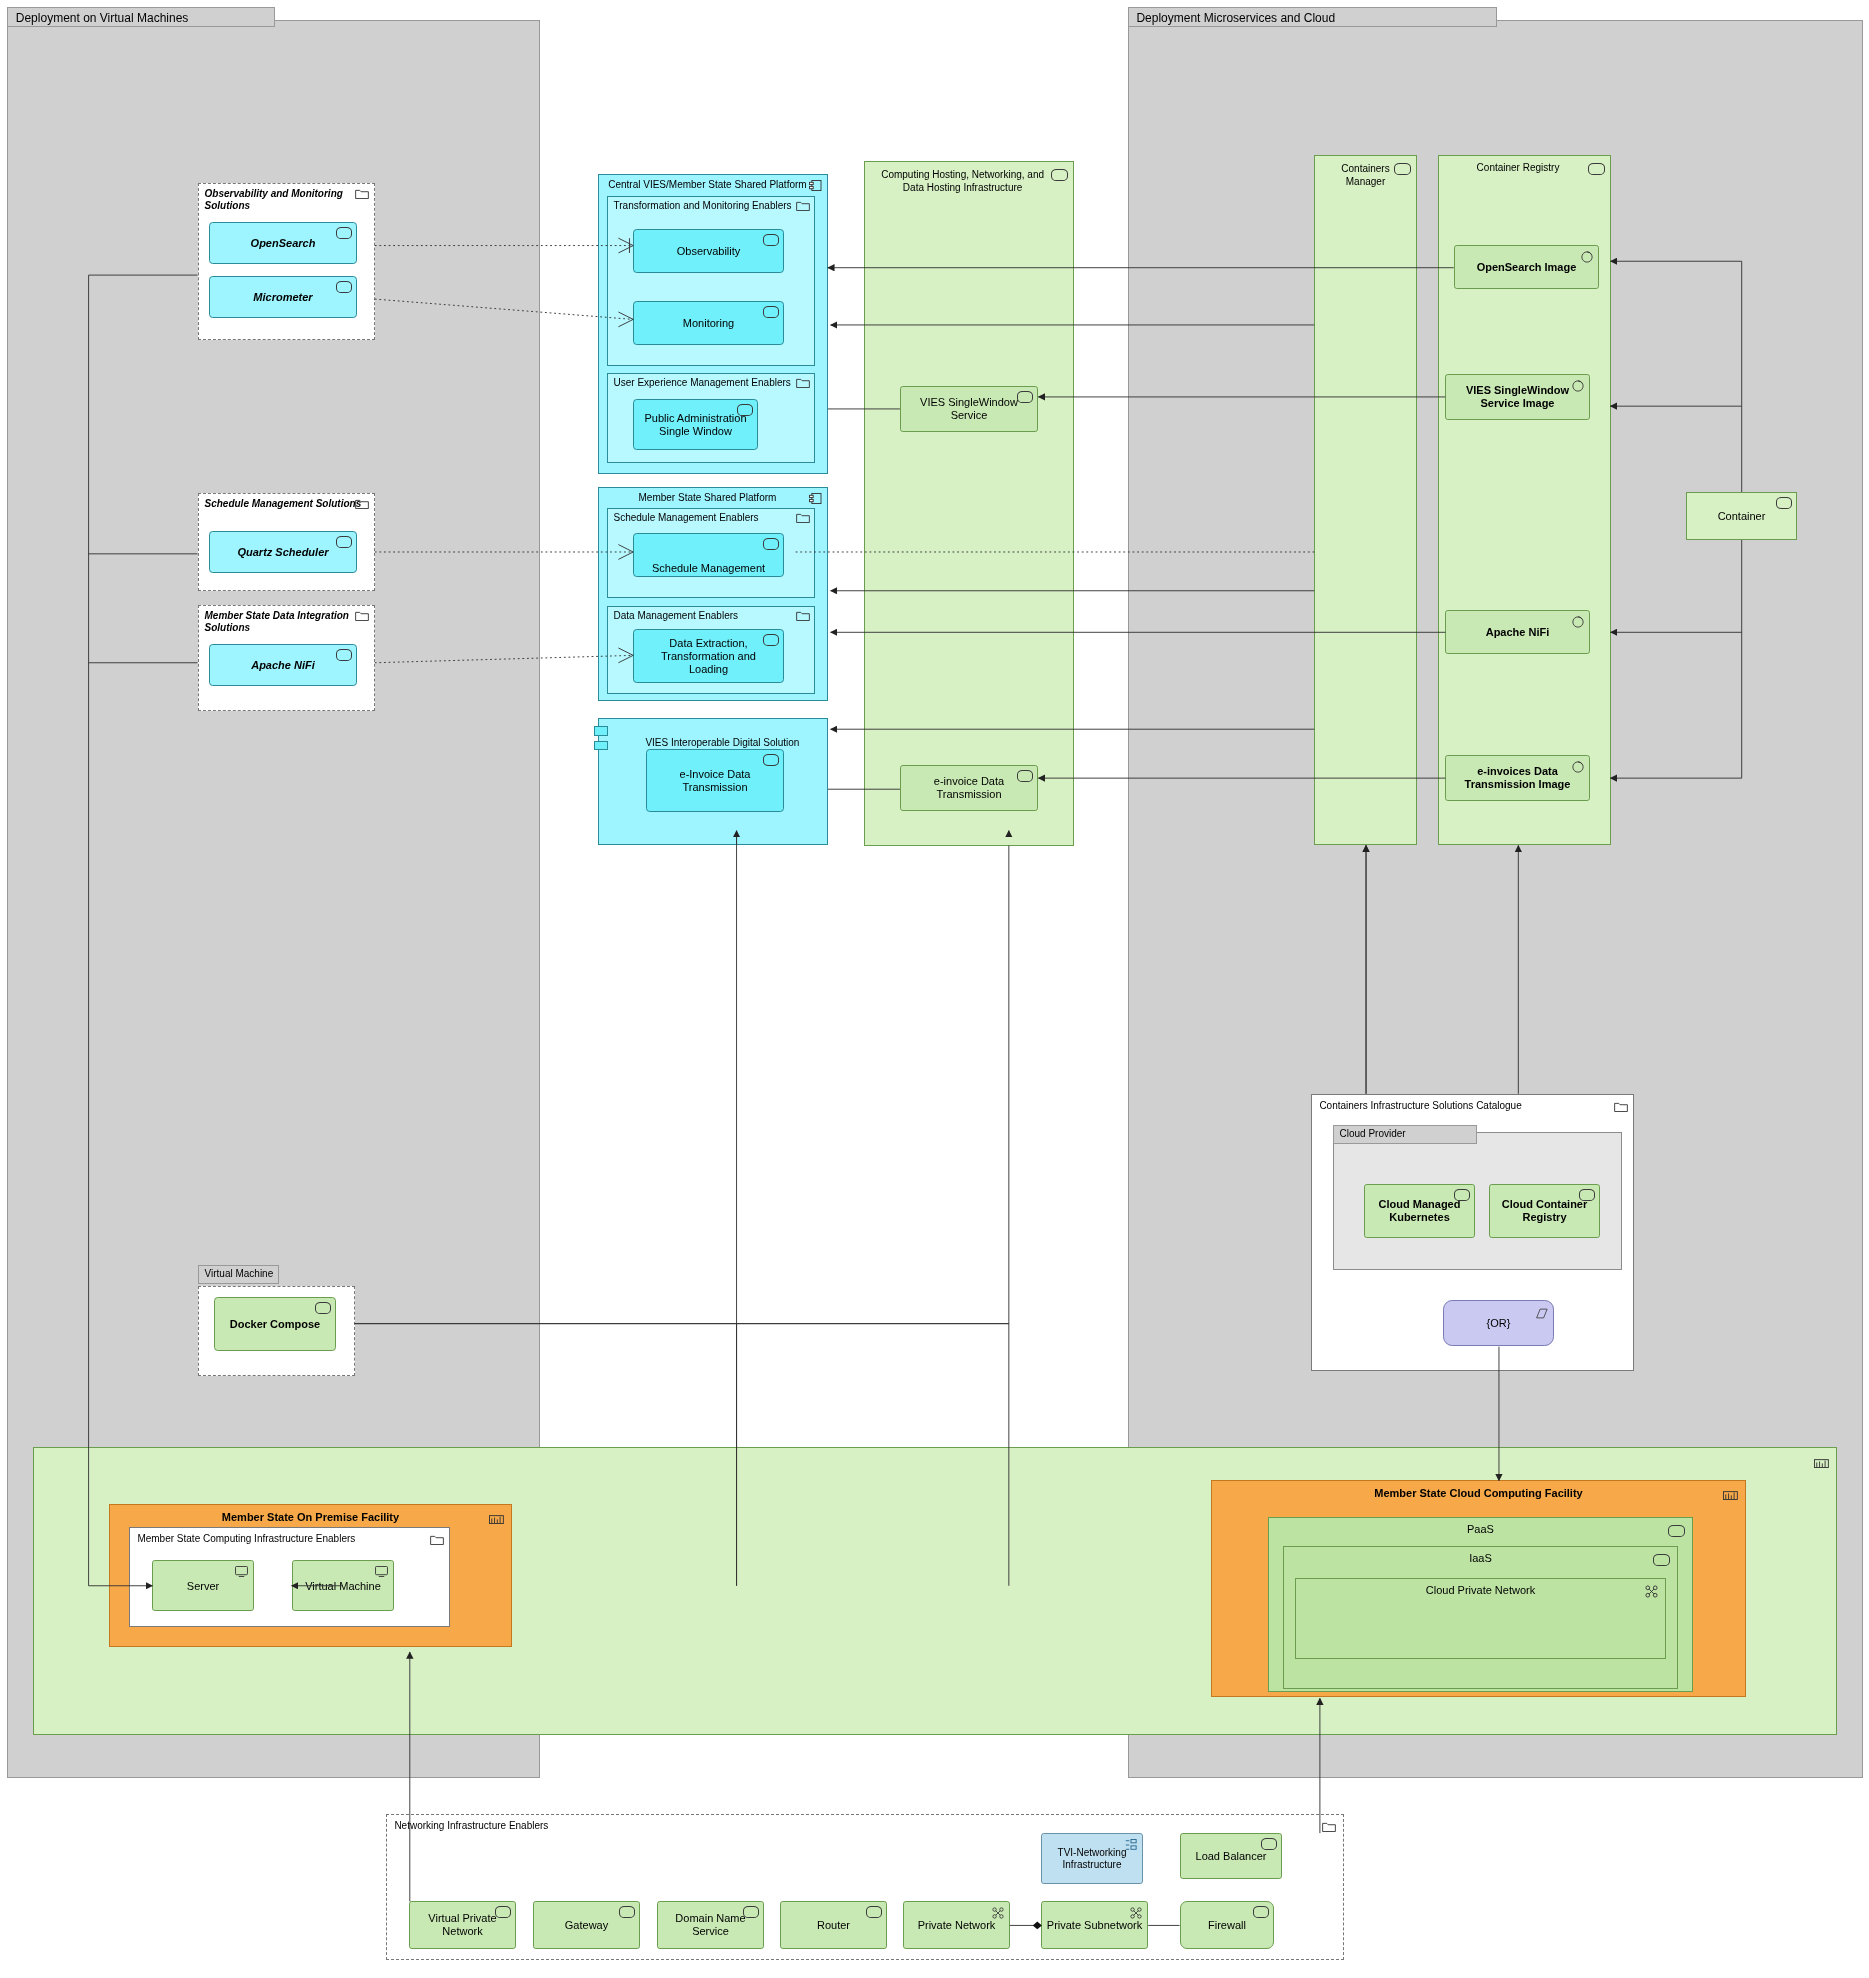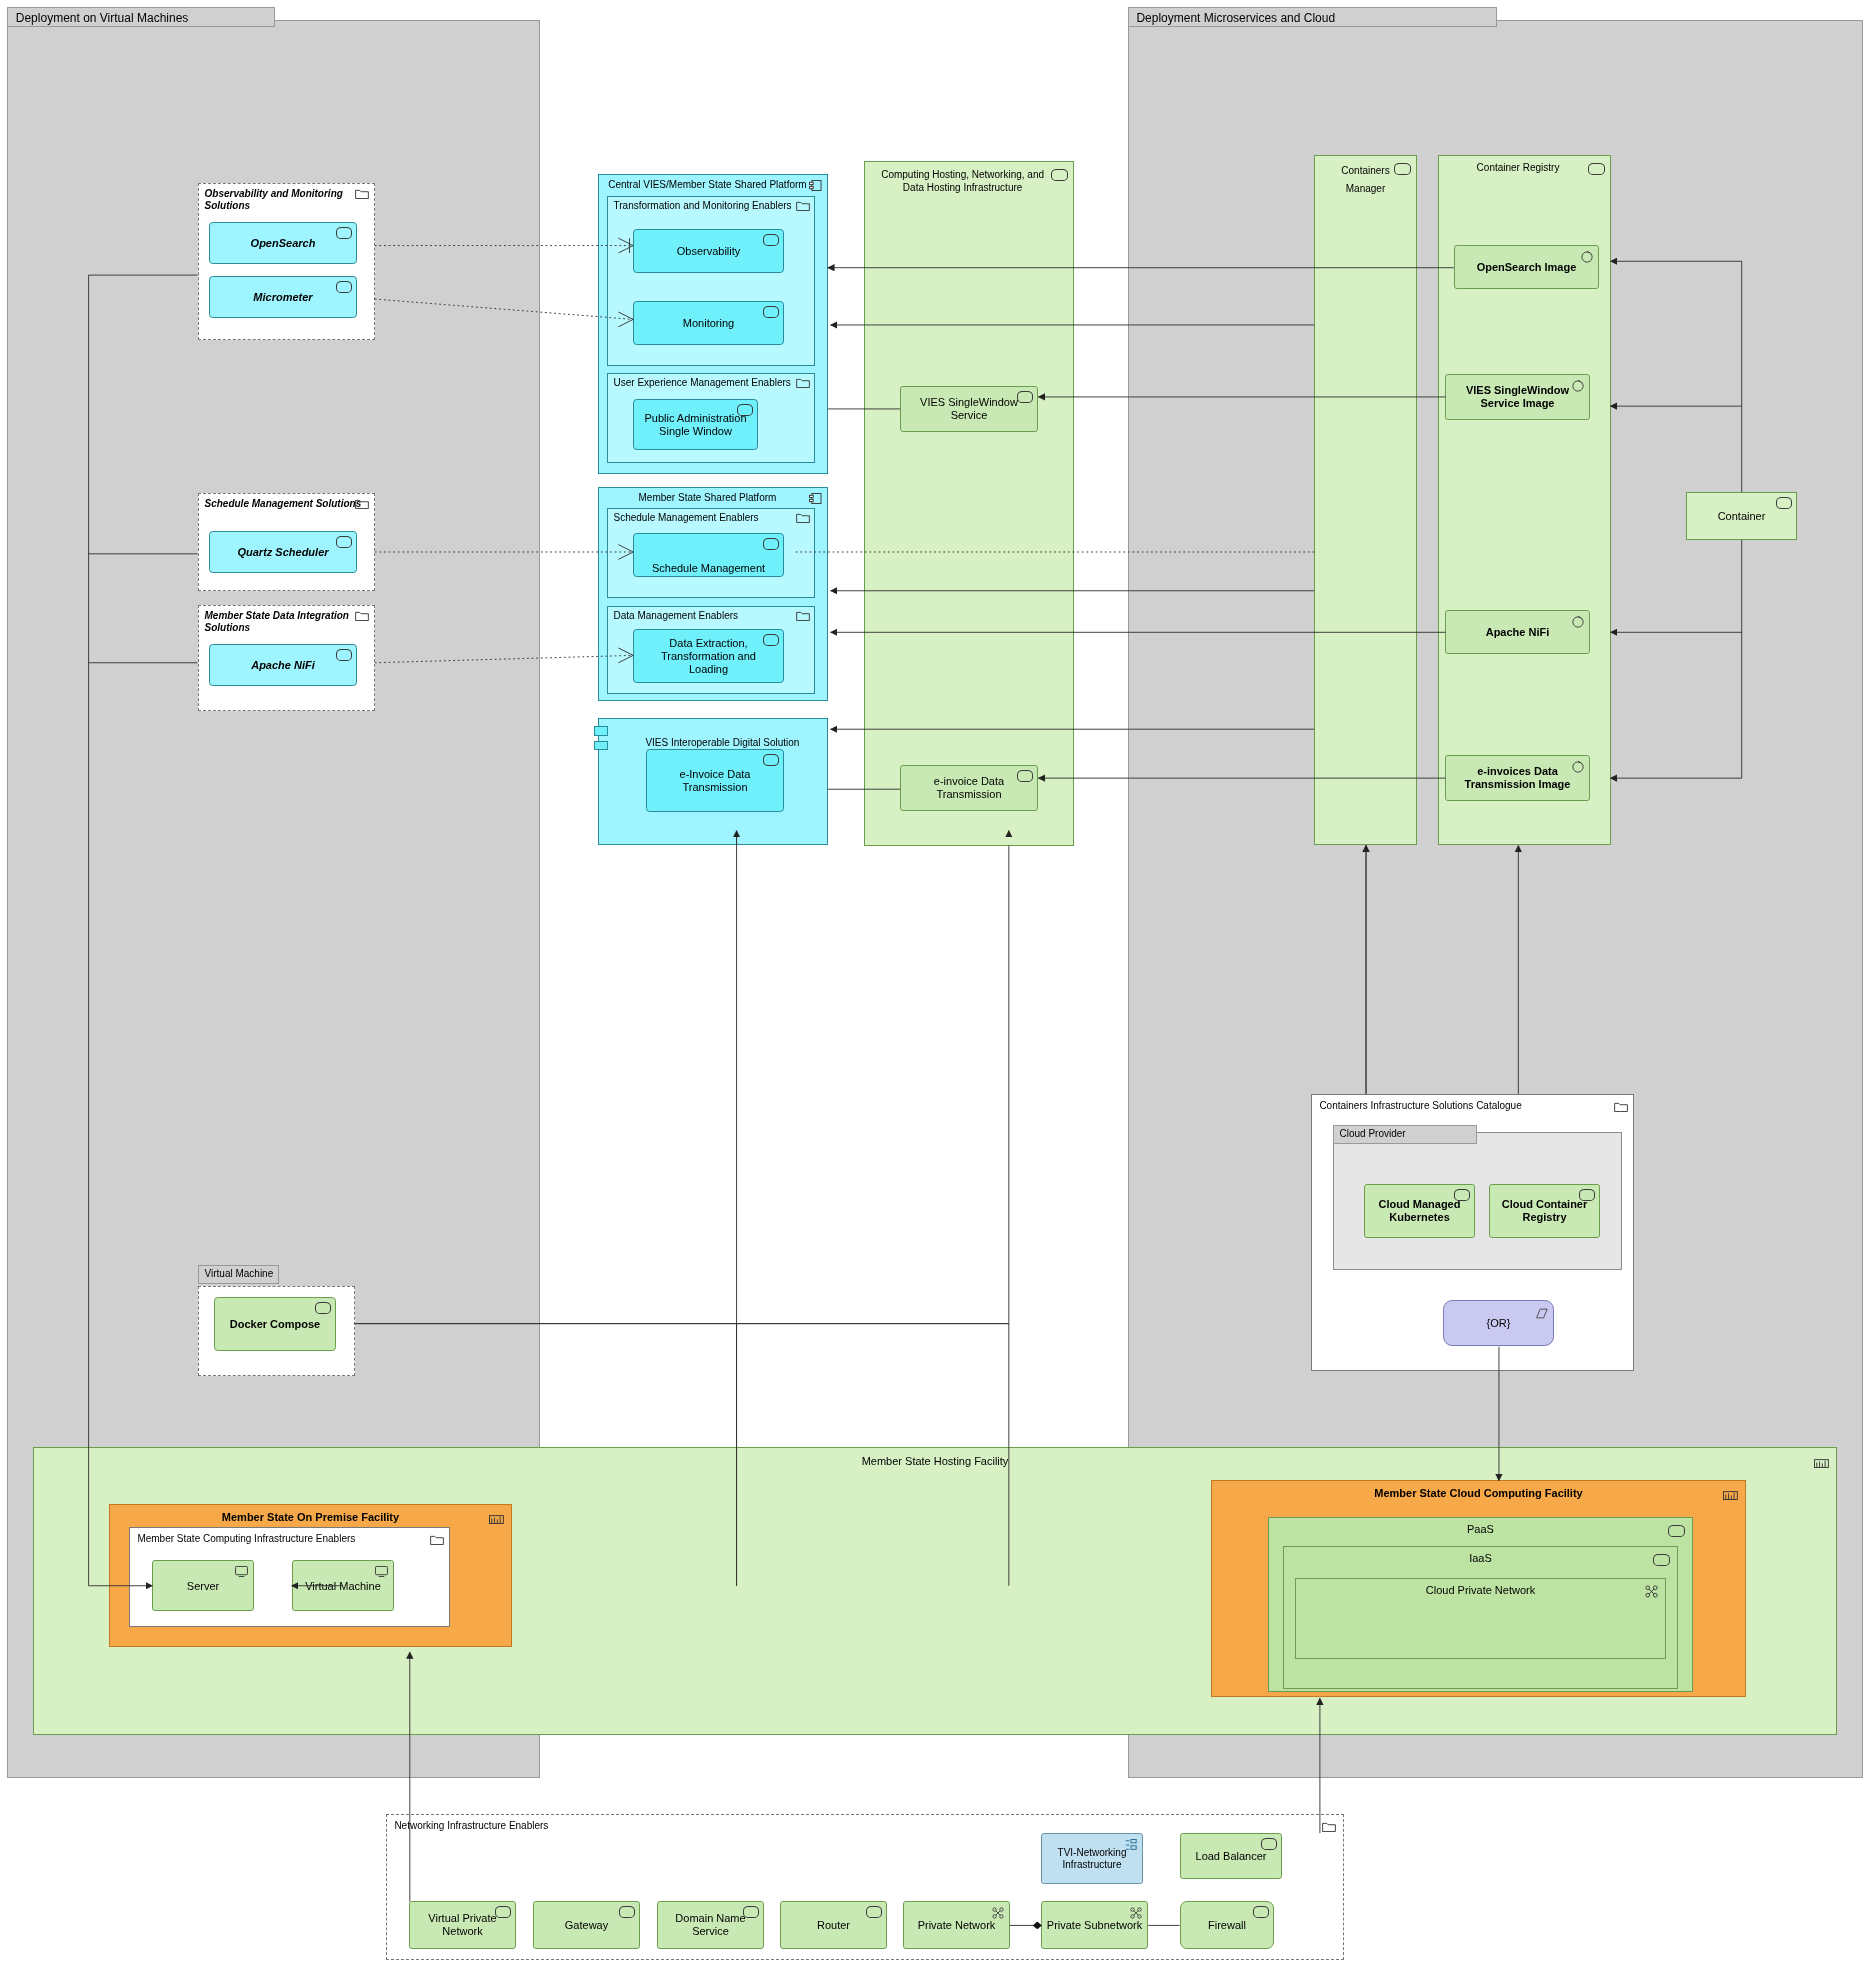--- a/index.html
+++ b/index.html
@@ -176,21 +176,21 @@
   <div class="abs green ctr" style="left:900px;top:386px;width:138px;height:46px;border-radius:2.8px;">
     <span class="f12" style="line-height:13px;">VIES SingleWindow Service</span>
     <div class="nodeicon"></div>
   </div>
   <div class="abs green ctr" style="left:900px;top:765px;width:138px;height:46px;border-radius:2.8px;">
     <span class="f12" style="line-height:13px;">e-invoice Data Transmission</span>
     <div class="nodeicon"></div>
   </div>
 
   <div class="abs green-l" style="left:1314px;top:155px;width:103px;height:690px;">
-    <div class="title-top f11 t-center" style="left:5.5px;right:5.5px;top:5.5px;line-height:18px;">Containers Manager</div>
+    <div class="title-top f11 t-center" style="left:5.5px;right:5.5px;top:5.5px;line-height:13px;">Containers Manager</div>
     <div class="nodeicon" style="right:5.5px;top:7.4px;"></div>
   </div>
 
   <div class="abs green-l" style="left:1438px;top:155px;width:173px;height:690px;">
     <div class="title-top f11 t-center" style="left:5.5px;right:18.5px;top:5.5px;">Container Registry</div>
     <div class="nodeicon" style="right:5.5px;top:7.4px;"></div>
   </div>
   <div class="abs green ctr" style="left:1454px;top:245px;width:145px;height:44px;border-radius:2.8px;">
     <span class="bold f12">OpenSearch Image</span>
     <svg class="icon" viewBox="0 0 14 14" style="right:4.6px;top:4.6px;width:12px;height:12px;">
@@ -244,21 +244,20 @@
     <div class="nodeicon"></div>
   </div>
   <div class="abs violet ctr" style="left:1443px;top:1300px;width:111px;height:46px;border-radius:9.2px;">
     <span class="f12">{OR}</span>
     <svg class="icon" viewBox="0 0 16 12" style="right:5.5px;top:7.4px;width:14px;height:11px;">
         <path d="M3,11 L7,1 L15,1 L11,11 Z" fill="none" stroke="#444"></path>
       </svg>
   </div>
 
   <div class="abs green-l" style="left:33px;top:1447px;width:1804px;height:288px;">
-    <div class="title-top f12 t-center" style="left:0;right:0;top:7.4px;">Member State Hosting Facility</div>
     <svg class="icon" viewBox="0 0 16 14" style="right:7.4px;top:7.4px;width:14.8px;height:13px;">
         <rect x="0.5" y="5" width="15" height="8.5" fill="none" stroke="#333"></rect>
         <path d="M3,13 V8 M6,13 V7 M9,13 V9 M12,13 V6" stroke="#333"></path>
       </svg>
   </div>
 
   <div class="abs orange" style="left:109px;top:1504px;width:403px;height:143px;">
     <div class="title-top f12 t-center bold" style="left:0;right:0;top:5.5px;">Member State On Premise Facility</div>
     <svg class="icon" viewBox="0 0 16 14" style="right:7.4px;top:5.5px;width:14.8px;height:13px;">
         <rect x="0.5" y="5" width="15" height="8.5" fill="none" stroke="#333"></rect>

